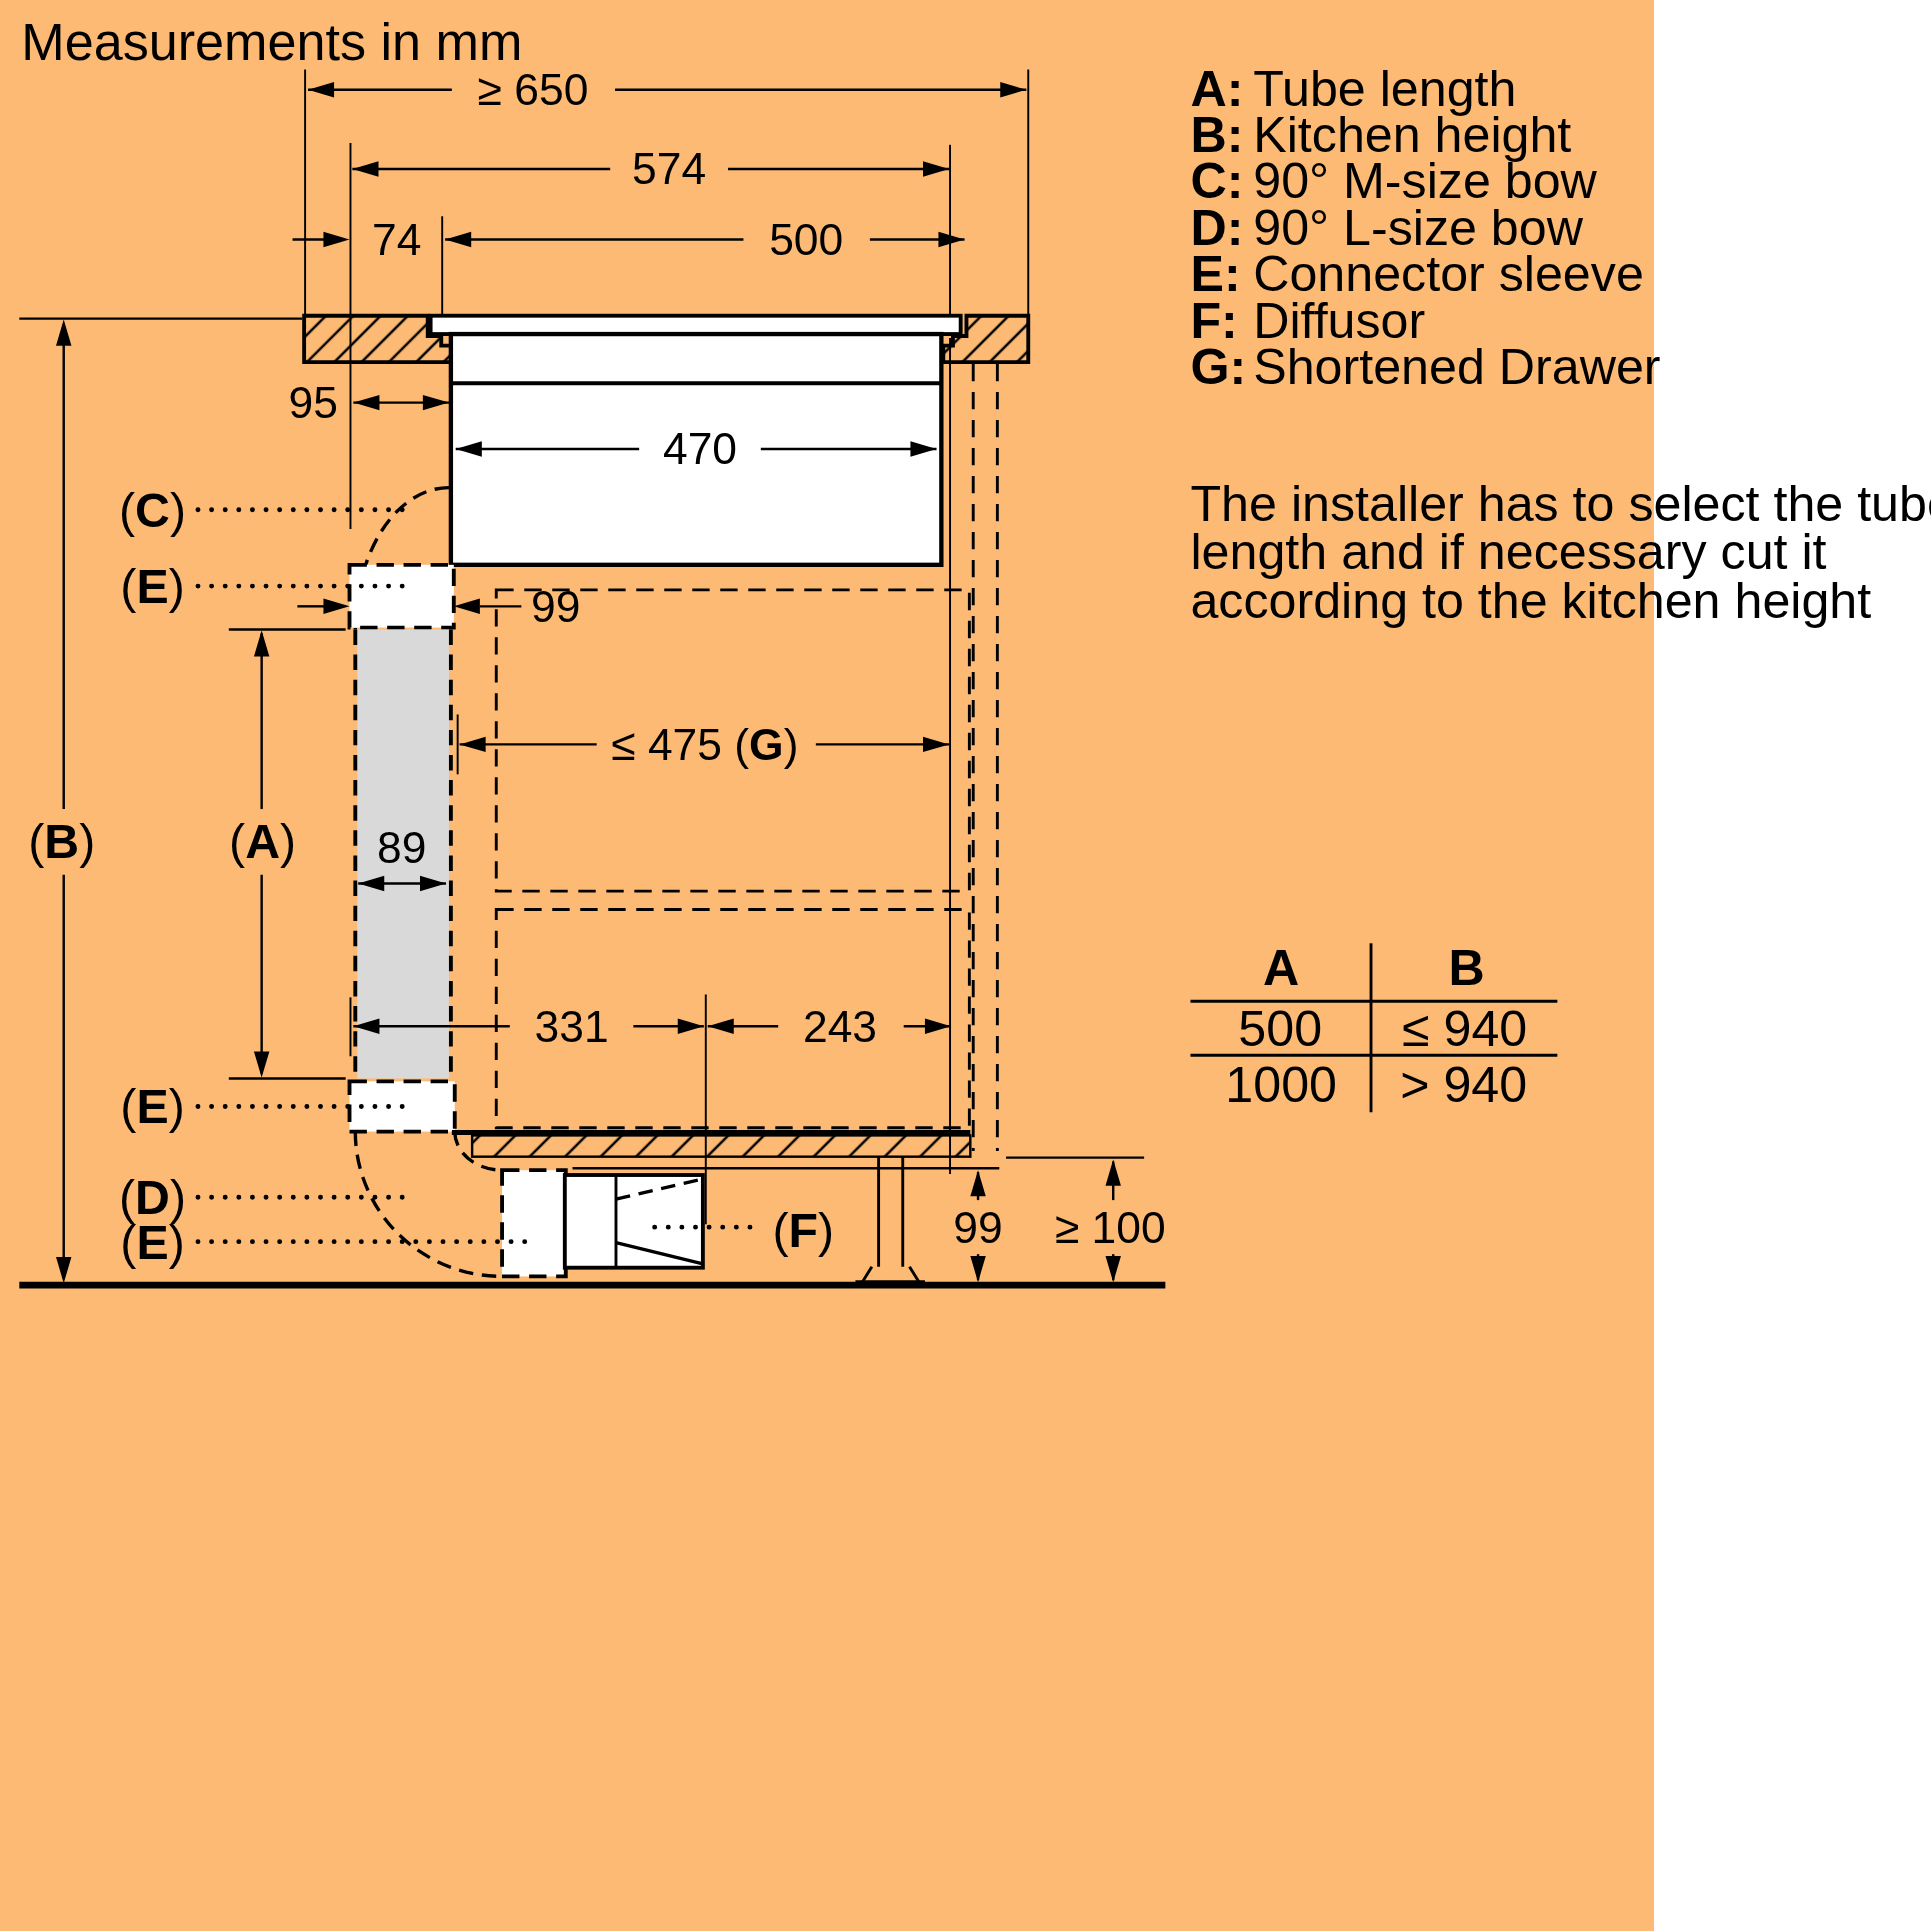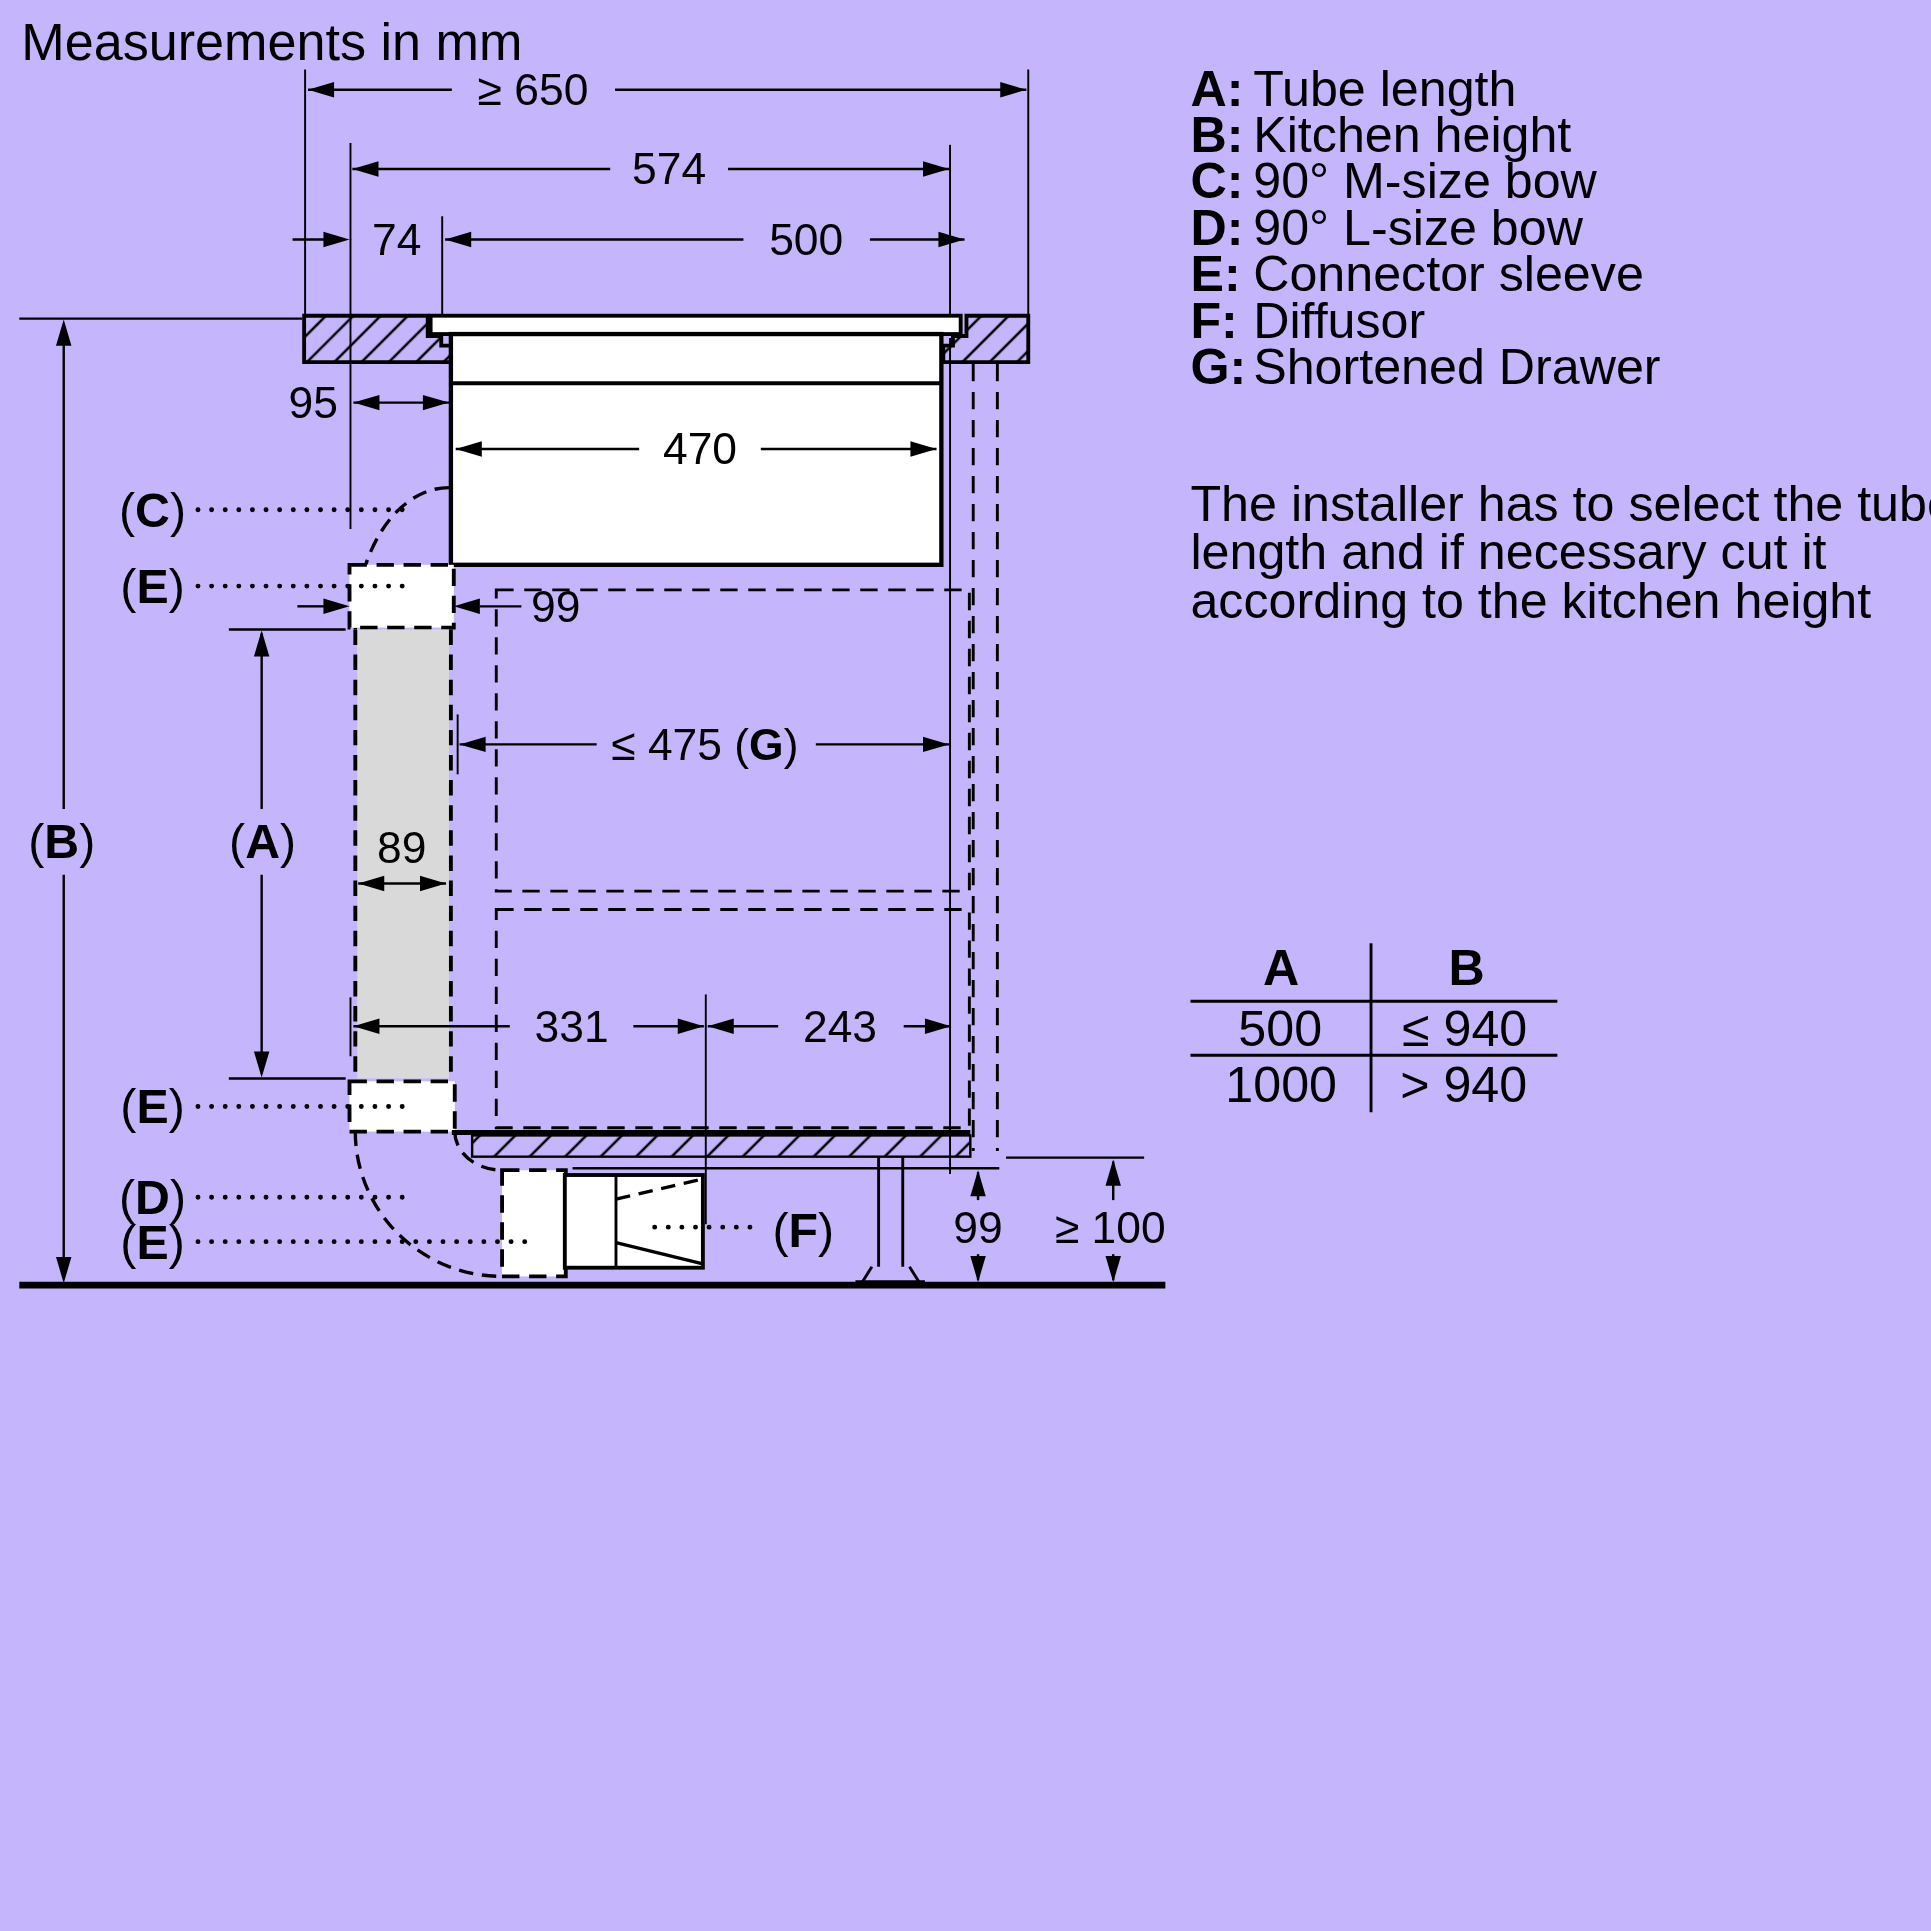--- a/index.html
+++ b/index.html
@@ -1,16 +1,16 @@
 <!DOCTYPE html>
 <html><head>
 <meta charset="utf-8">
 <style>
   html,body{margin:0;padding:0;background:#fff;}
-  .page{width:1931px;height:1931px;background:#c4b5fd;position:relative;font-family:"Liberation Sans",sans-serif;}
+  .page{width:1654px;height:1931px;background:#fdba74;position:relative;font-family:"Liberation Sans",sans-serif;}
   svg{display:block;}
   text{fill:#000;dominant-baseline:central;font-family:"Liberation Sans",sans-serif;}
   .t-title{font-size:54px;}
   .t-dim{font-size:46px;}
   .t-lab{font-size:50px;}
   .t-leg{font-size:52px;}
   .t-note{font-size:52px;}
   .t-tab{font-size:52px;}
   .b{font-weight:bold;}
   .ln{stroke:#000;fill:none;}

